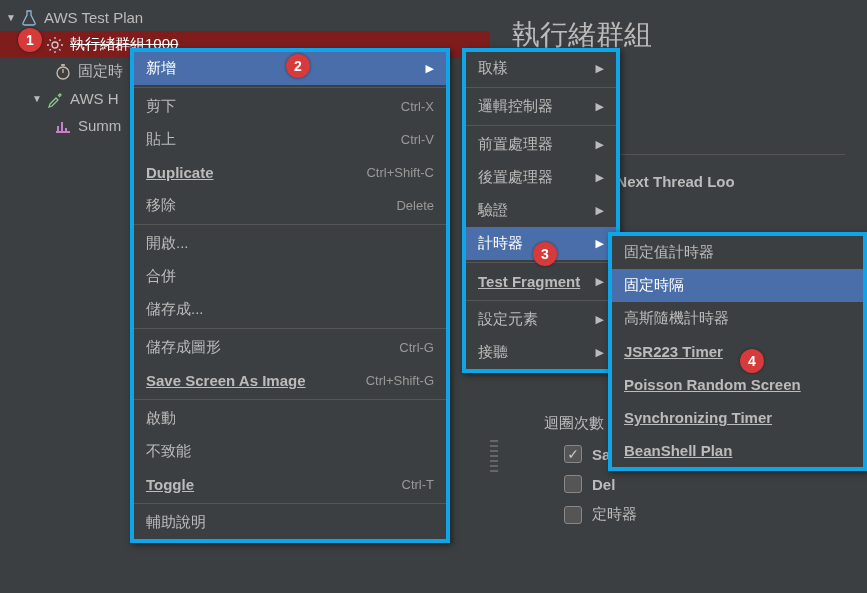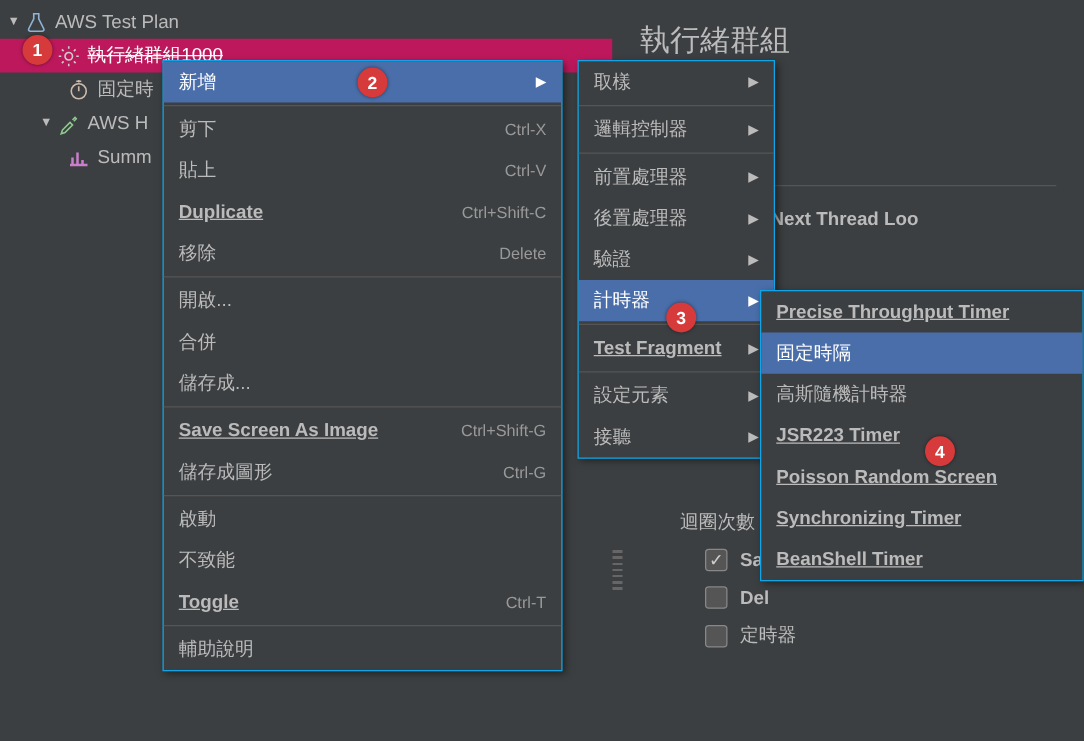--- a/index.html
+++ b/index.html
@@ -3,37 +3,37 @@
 <meta charset="utf-8">
 <style>
 * { margin: 0; padding: 0; box-sizing: border-box; font-family: "Microsoft JhengHei", "Segoe UI", sans-serif; }
 body { width: 867px; height: 593px; background: #3c3f41; color: #bbbbbb; overflow: hidden; position: relative; }
 
 .tree-panel { position: absolute; left: 0; top: 0; width: 490px; height: 593px; background: #3c3f41; padding: 4px 0; }
 .tree-item { display: flex; align-items: center; height: 27px; padding-left: 4px; font-size: 15px; color: #bbbbbb; }
 .tree-item.level1 { padding-left: 4px; }
 .tree-item.level2 { padding-left: 30px; }
 .tree-item.level3 { padding-left: 54px; }
-.tree-item.selected { background: #be185d; color: #ffffff; }
+.tree-item.selected { background: #7f1d1d; color: #ffffff; }
 .tree-toggle { width: 14px; height: 14px; margin-right: 2px; display: inline-flex; align-items: center; justify-content: center; color: #bbbbbb; font-size: 10px; }
 .tree-icon { width: 18px; height: 18px; margin-right: 6px; display: inline-flex; align-items: center; justify-content: center; }
 .tree-label.crossed { text-decoration: line-through; }
 
 .right-panel { position: absolute; left: 490px; top: 0; right: 0; height: 593px; background: #3c3f41; padding: 16px 22px; }
-.right-title { font-size: 24px; color: #bbbbbb; margin-bottom: 20px; }
+.right-title { font-size: 28px; color: #bbbbbb; margin-bottom: 20px; }
 .right-line { font-size: 15px; color: #bbbbbb; margin-bottom: 34px; }
 .right-label { font-size: 15px; color: #bbbbbb; margin-bottom: 8px; }
 .right-hr { border: none; border-top: 1px solid #555; margin: 4px 0 18px 0; }
 .right-option { display: flex; align-items: center; margin: 14px 0 14px 40px; font-size: 15px; color: #bbbbbb; }
 .radio { width: 16px; height: 16px; border-radius: 50%; border: 2px solid #888; margin-right: 10px; }
 .checkbox-row { display: flex; align-items: center; margin: 12px 0 12px 52px; font-size: 15px; color: #bbbbbb; }
 .checkbox { width: 18px; height: 18px; border: 1px solid #888; border-radius: 3px; margin-right: 10px; display: flex; align-items: center; justify-content: center; font-size: 14px; color: #ccc; background:#555; }
 .loops-label { margin: 20px 0 8px 32px; font-size: 15px; }
 
-.ctx-menu { position: absolute; background: #3c3f41; border: 1px solid #0ea5e9; box-shadow: 2px 2px 6px rgba(0,0,0,0.5); }
+.ctx-menu { position: absolute; background: #3c3f41; border: 4px solid #0ea5e9; box-shadow: 2px 2px 6px rgba(0,0,0,0.5); }
 .ctx-menu.level-a { left: 130px; top: 48px; width: 320px; }
 .ctx-menu.level-b { left: 462px; top: 48px; width: 158px; }
 .ctx-menu.level-c { left: 608px; top: 232px; width: 259px; }
 
 .menu-row { display: flex; align-items: center; justify-content: space-between; height: 33px; padding: 0 12px; font-size: 15px; color: #bbbbbb; }
 .menu-row.bold .menu-label { font-weight: bold; color: #bbbbbb; text-decoration: underline; }
 .menu-row.highlight { background: #4a6ea9; color: #ffffff; }
 .menu-row.highlight .menu-label { color: #ffffff; }
 .menu-row .shortcut { font-size: 13px; color: #999; }
 .menu-sep { height: 1px; background: #555; margin: 2px 0; }
@@ -172,30 +172,30 @@
     </div>
     <div class="menu-row">
       <span class="menu-label">合併</span>
       <span style="display: flex; align-items: center;"></span>
     </div>
     <div class="menu-row">
       <span class="menu-label">儲存成...</span>
       <span style="display: flex; align-items: center;"></span>
     </div>
     <div class="menu-sep"></div>
+    <div class="menu-row">
+      <span class="menu-label">儲存成圖形</span>
+      <span style="display: flex; align-items: center;">
+        <span class="shortcut">Ctrl-G</span>
+      </span>
+    </div>
     <div class="menu-row bold">
       <span class="menu-label">Save Screen As Image</span>
       <span style="display: flex; align-items: center;">
         <span class="shortcut">Ctrl+Shift-G</span>
-      </span>
-    </div>
-    <div class="menu-row">
-      <span class="menu-label">儲存成圖形</span>
-      <span style="display: flex; align-items: center;">
-        <span class="shortcut">Ctrl-G</span>
       </span>
     </div>
     <div class="menu-sep"></div>
     <div class="menu-row">
       <span class="menu-label">啟動</span>
       <span style="display: flex; align-items: center;"></span>
     </div>
     <div class="menu-row">
       <span class="menu-label">不致能</span>
       <span style="display: flex; align-items: center;"></span>
@@ -266,22 +266,22 @@
       </span>
     </div>
     <div class="menu-row">
       <span class="menu-label">接聽</span>
       <span style="display: flex; align-items: center;">
         <span class="submenu-arrow">▶</span>
       </span>
     </div>
   </div>
 <div class="ctx-menu level-c" id="menuC">
-    <div class="menu-row bold">
-      <span class="menu-label">Precise Throughput Timer</span>
+    <div class="menu-row">
+      <span class="menu-label">固定值計時器</span>
       <span style="display: flex; align-items: center;"></span>
     </div>
     <div class="menu-row highlight">
       <span class="menu-label">固定時隔</span>
       <span style="display: flex; align-items: center;"></span>
     </div>
     <div class="menu-row">
       <span class="menu-label">高斯隨機計時器</span>
       <span style="display: flex; align-items: center;"></span>
     </div>
@@ -291,21 +291,21 @@
     </div>
     <div class="menu-row bold">
       <span class="menu-label">Poisson Random Screen</span>
       <span style="display: flex; align-items: center;"></span>
     </div>
     <div class="menu-row bold">
       <span class="menu-label">Synchronizing Timer</span>
       <span style="display: flex; align-items: center;"></span>
     </div>
     <div class="menu-row bold">
-      <span class="menu-label">BeanShell Timer</span>
+      <span class="menu-label">BeanShell Plan</span>
       <span style="display: flex; align-items: center;"></span>
     </div>
   </div>
 
 <div class="badge badge1">1</div>
 <div class="badge badge2">2</div>
 <div class="badge badge3">3</div>
 <div class="badge badge4">4</div>
 
 </body></html>

